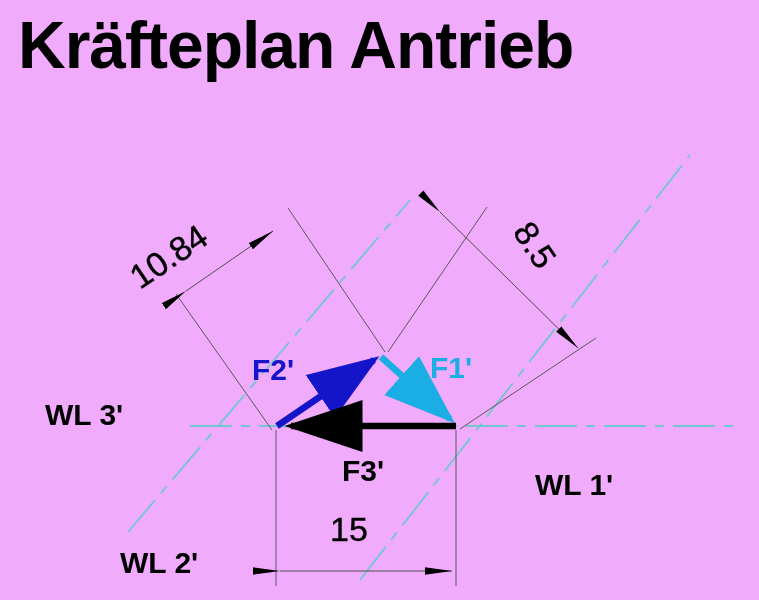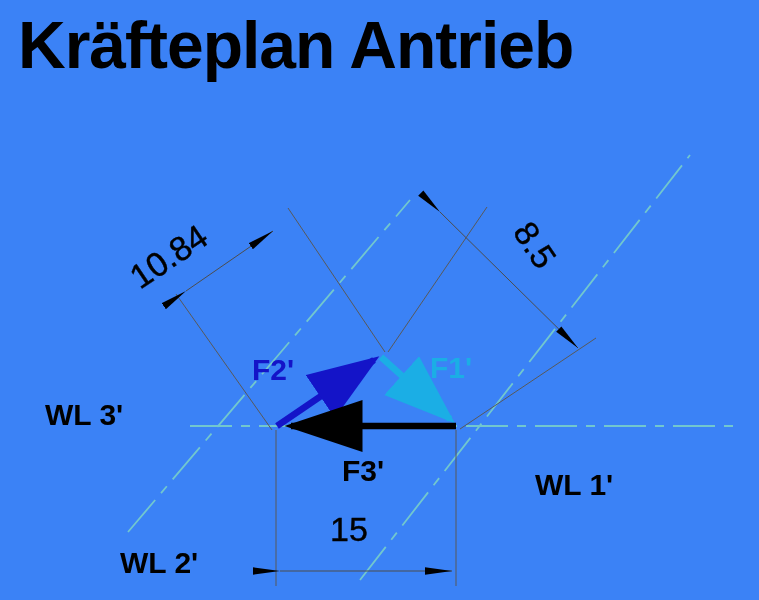--- a/index.html
+++ b/index.html
@@ -12,21 +12,21 @@
     width: 759px;
     height: 600px;
     overflow: hidden;
     font-family: "Liberation Sans", sans-serif;
     position: relative;
   }
   #stage {
     position: relative;
     width: 759px;
     height: 600px;
-    background: #3b82f6;
+    background: #f0abfc;
   }
   #drawing {
     position: absolute;
     left: 0;
     top: 0;
     width: 759px;
     height: 600px;
     display: block;
   }
   .title-text {

